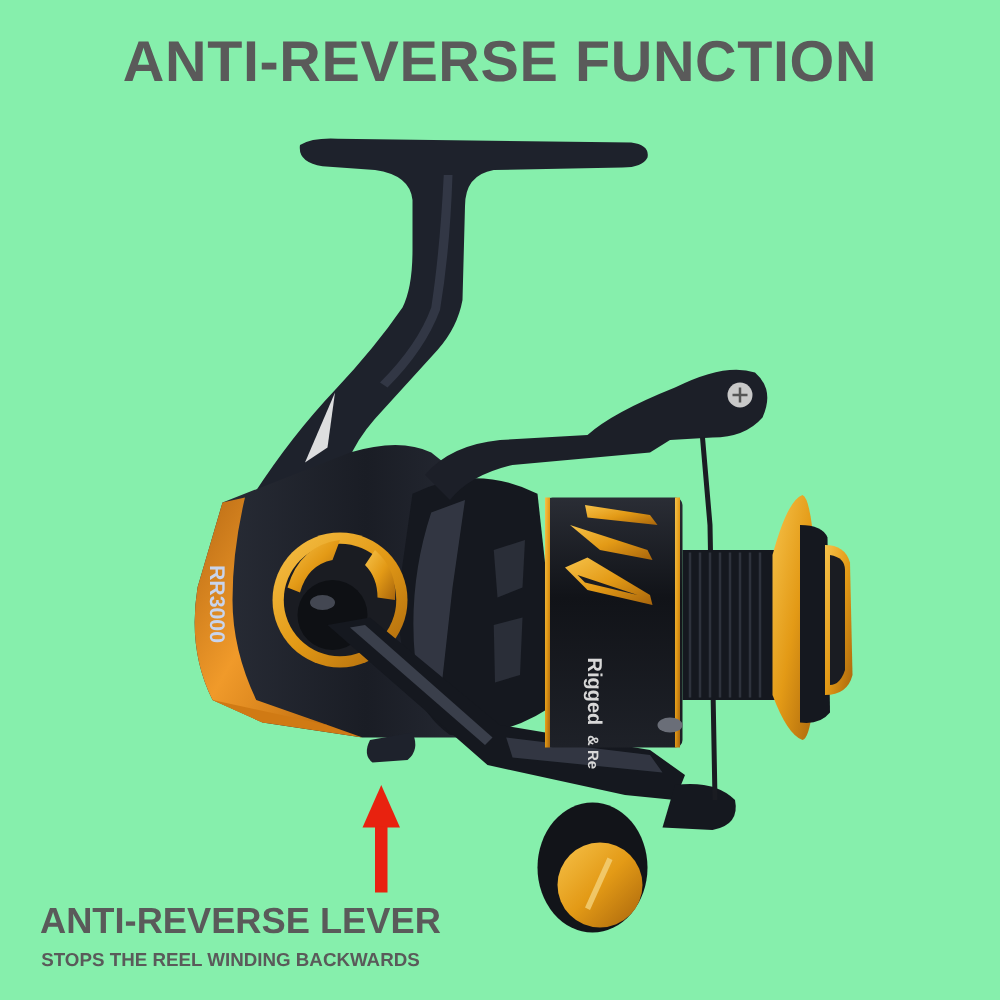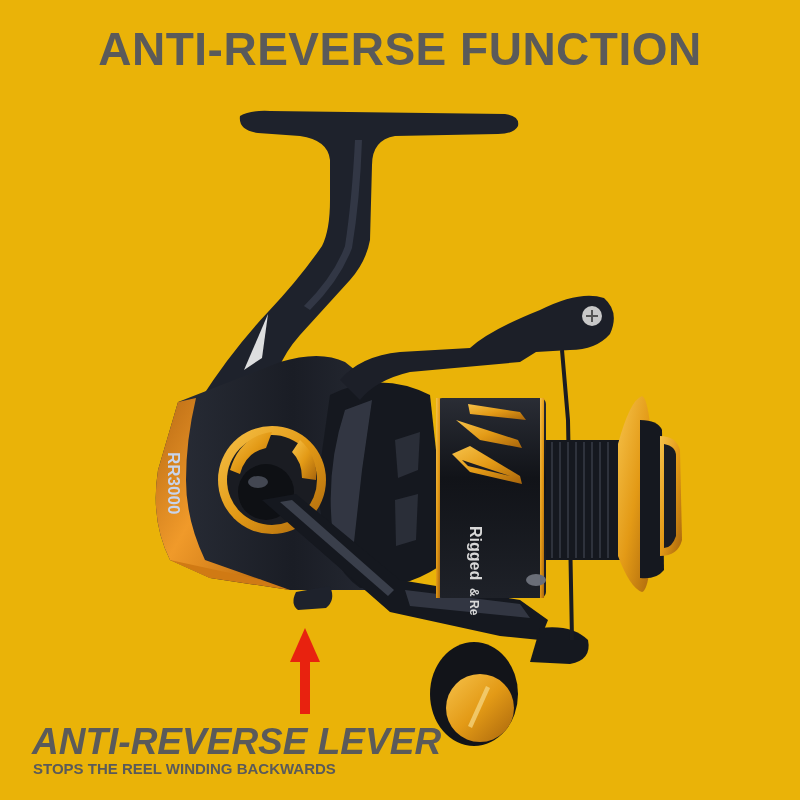--- a/index.html
+++ b/index.html
@@ -1,19 +1,19 @@
 <!DOCTYPE html>
 <html><head>
 <meta charset="utf-8">
 <style>
   html,body{margin:0;padding:0;background:#ffffff;}
-  .page{position:relative;width:800px;height:800px;background:#eab308;overflow:hidden;font-family:"Liberation Sans","DejaVu Sans",sans-serif;}
+  .page{position:relative;width:800px;height:800px;background:#86efac;overflow:hidden;font-family:"Liberation Sans","DejaVu Sans",sans-serif;}
   .title{position:absolute;left:0;top:22px;width:800px;text-align:center;font-size:46px;font-weight:bold;color:#5a5a5a;letter-spacing:0.5px;}
   .product{position:absolute;left:0;top:0;width:800px;height:800px;}
-  .callout-title{position:absolute;left:32px;top:721px;font-size:37px;font-weight:bold;color:#5a5a5a;font-style:italic;}
+  .callout-title{position:absolute;left:32px;top:721px;font-size:29px;font-weight:bold;color:#5a5a5a;}
   .callout-sub{position:absolute;left:33px;top:760px;font-size:15px;font-weight:bold;color:#5a5a5a;}
   .model-label{font-family:"Liberation Sans",sans-serif;font-weight:bold;font-size:17px;fill:#c8d4ec;}
   .brand-label{font-family:"Liberation Sans",sans-serif;font-weight:bold;font-size:16px;fill:#d8d8d8;}
 </style>
 </head>
 <body>
 
 <div class="page">
 
   <div class="title">ANTI-REVERSE FUNCTION</div>

